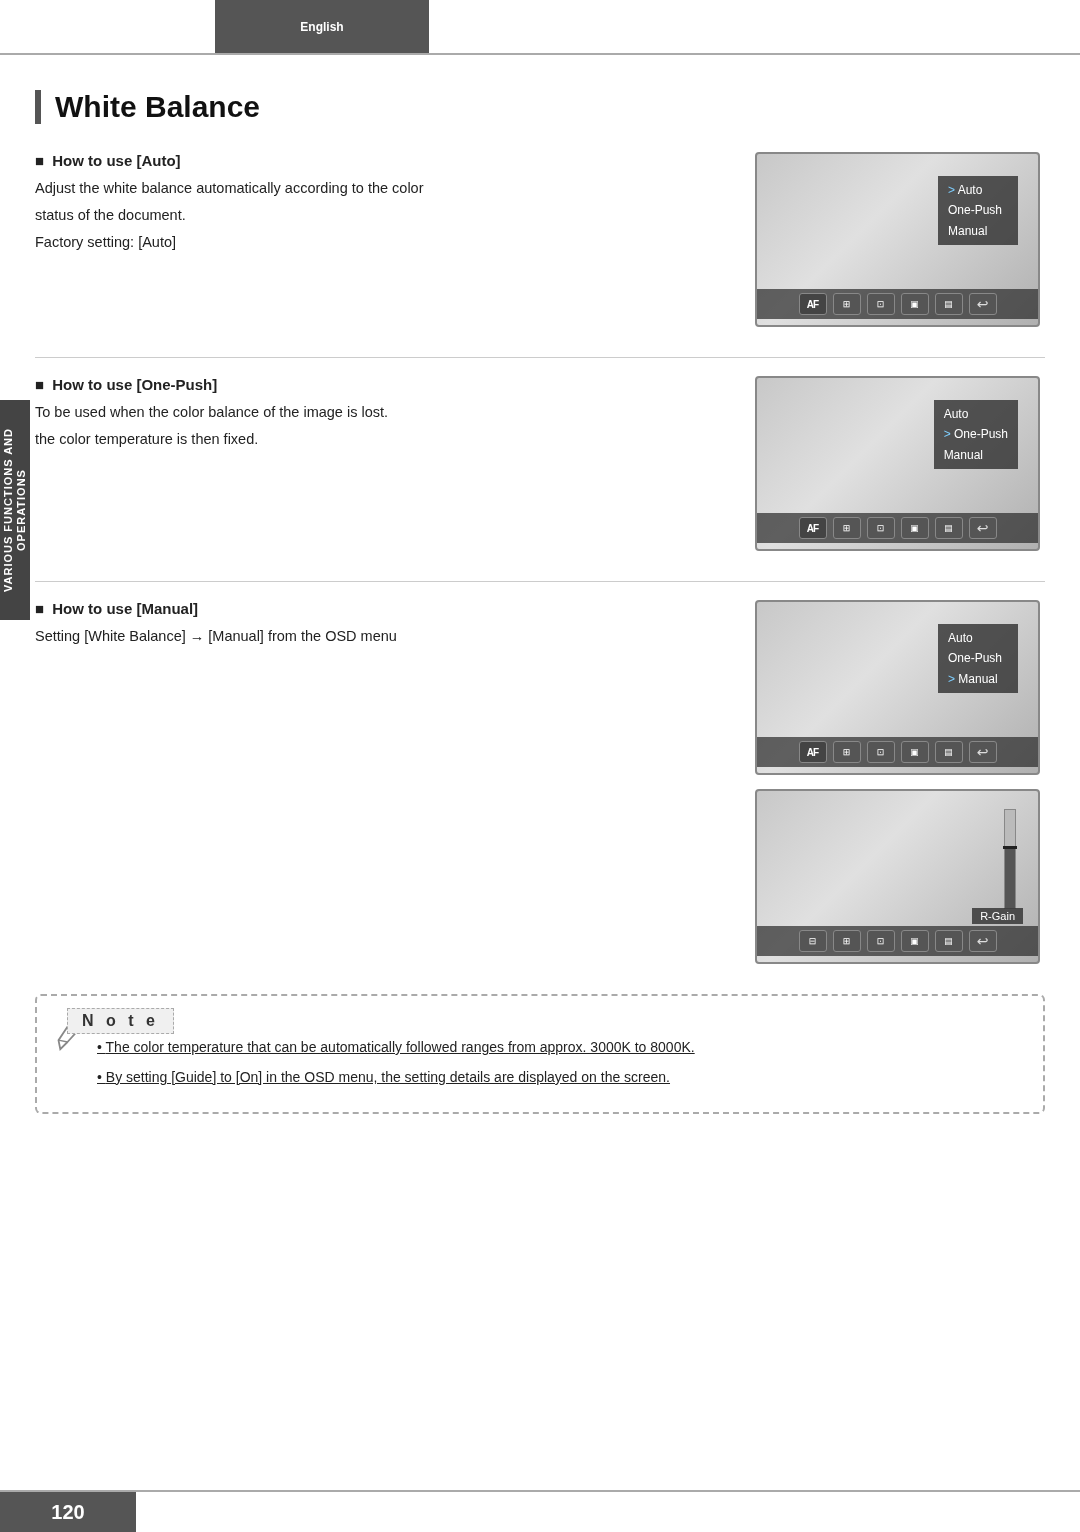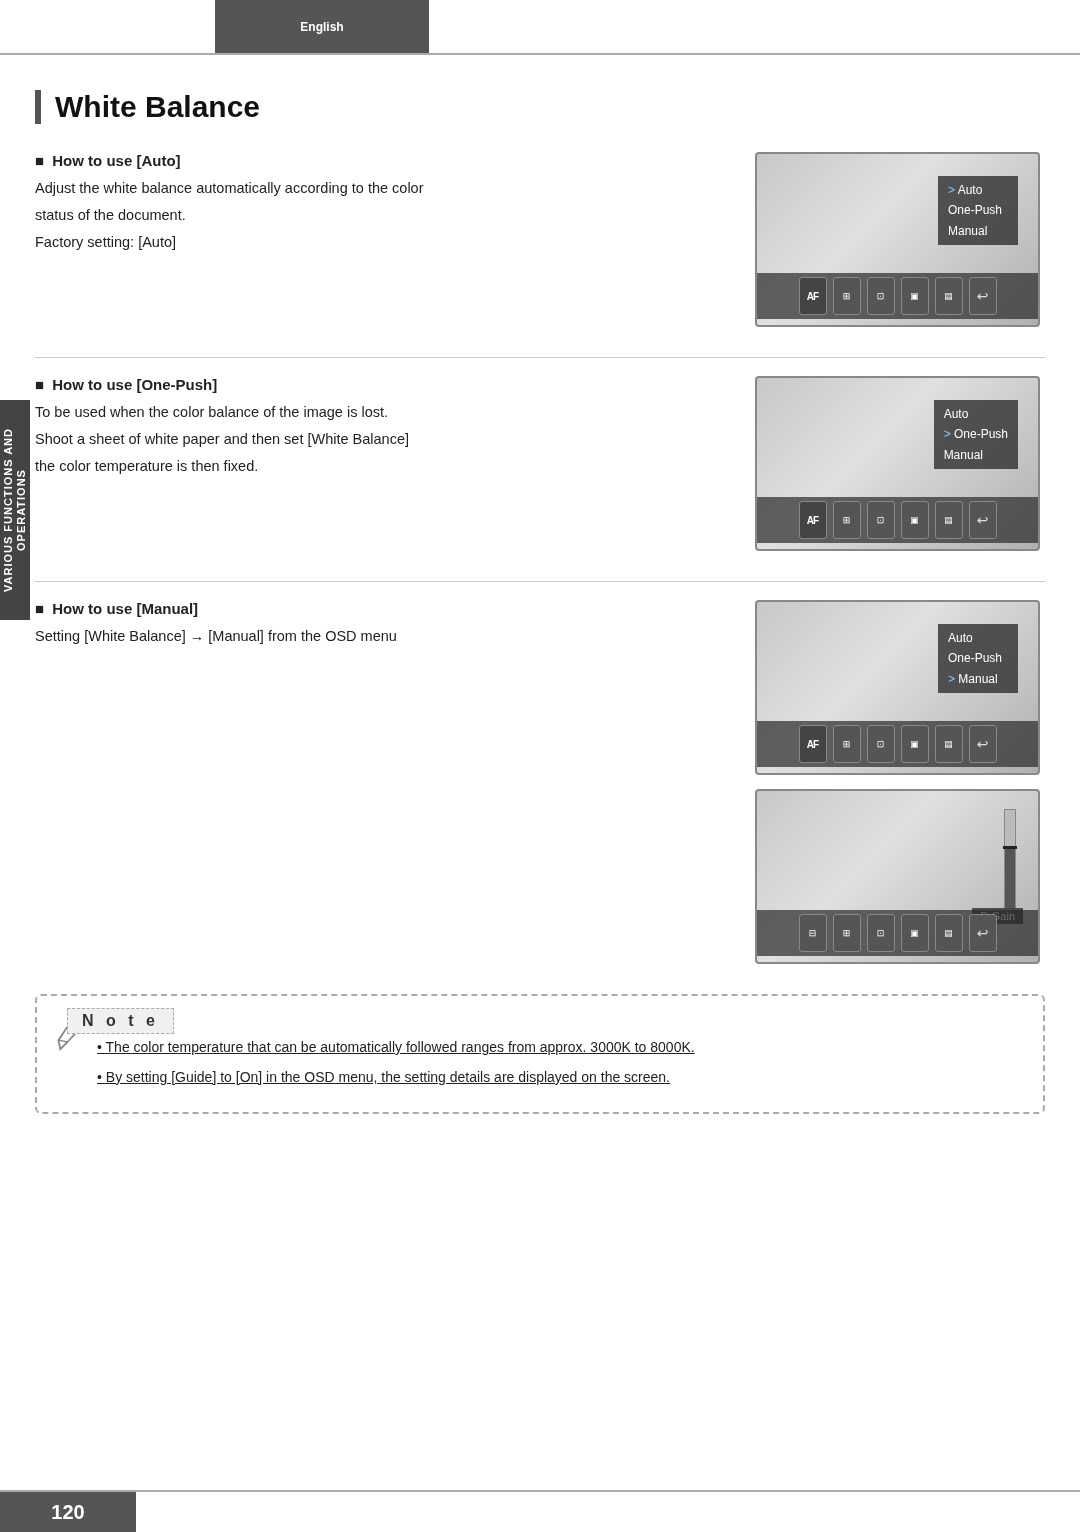--- a/index.html
+++ b/index.html
@@ -156,21 +156,21 @@
       right: 0;
       display: flex;
       align-items: center;
       justify-content: center;
       gap: 6px;
       background: rgba(40,40,40,0.7);
       padding: 4px 6px;
     }
     .osd-icon-btn {
       width: 28px;
-      height: 38px;
+      height: 22px;
       background: #555;
       border: 1px solid #888;
       border-radius: 3px;
       display: flex;
       align-items: center;
       justify-content: center;
       color: #fff;
       font-size: 9px;
     }
     .osd-icon-btn.af {
@@ -339,21 +339,20 @@
   </div>
 
   <div class="section-divider"></div>
 
   <div class="section">
     <div class="section-text">
       <div class="section-heading">
         <span>How to use [One-Push]</span>
       </div>
       <p>To be used when the color balance of the image is lost.</p>
-      <p>Shoot a sheet of white paper and then set [White Balance]</p>
       <p>the color temperature is then fixed.</p>
     </div>
     <div class="section-image">
       <div class="osd-screen">
         <div class="osd-menu">
           <div>Auto</div>
           <div class="arrow-item">One-Push</div>
           <div>Manual</div>
         </div>
         <div class="osd-icons">

